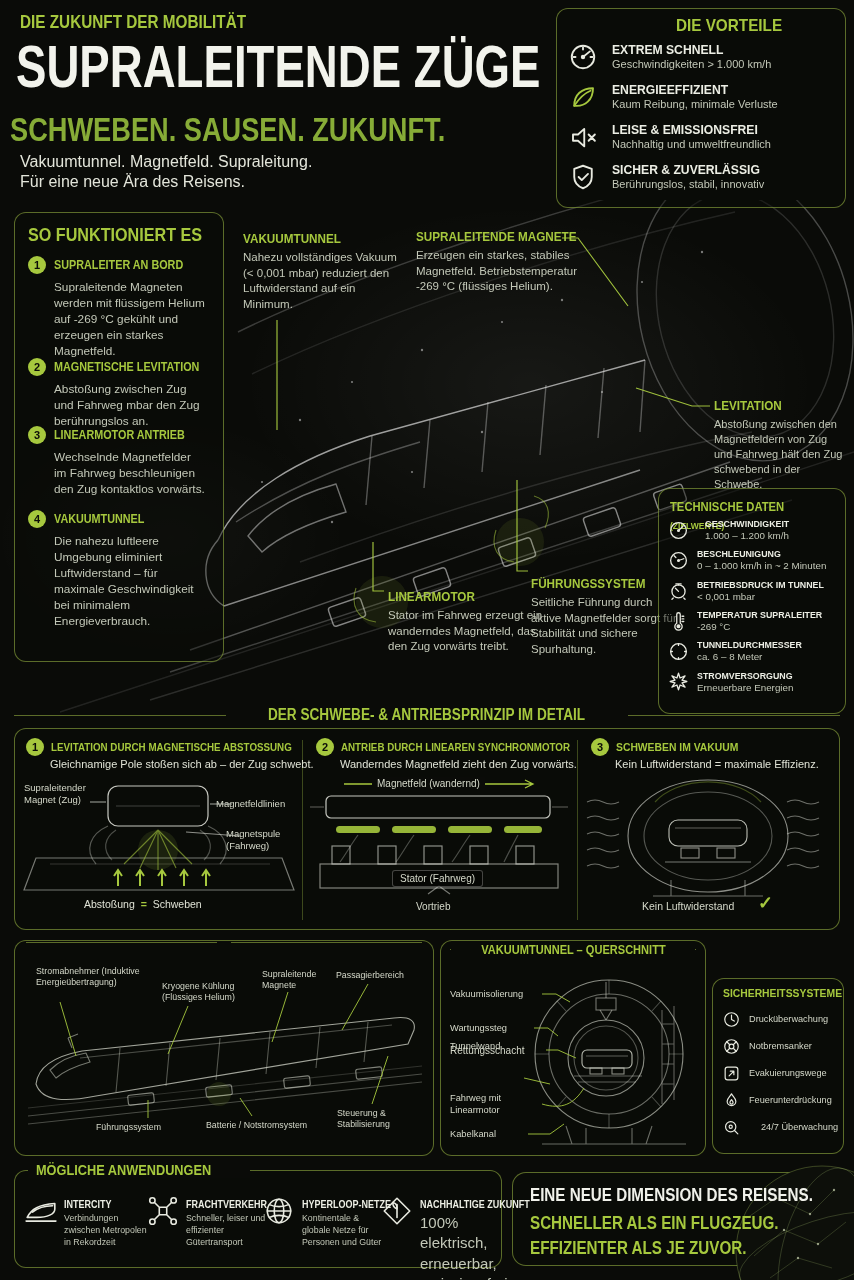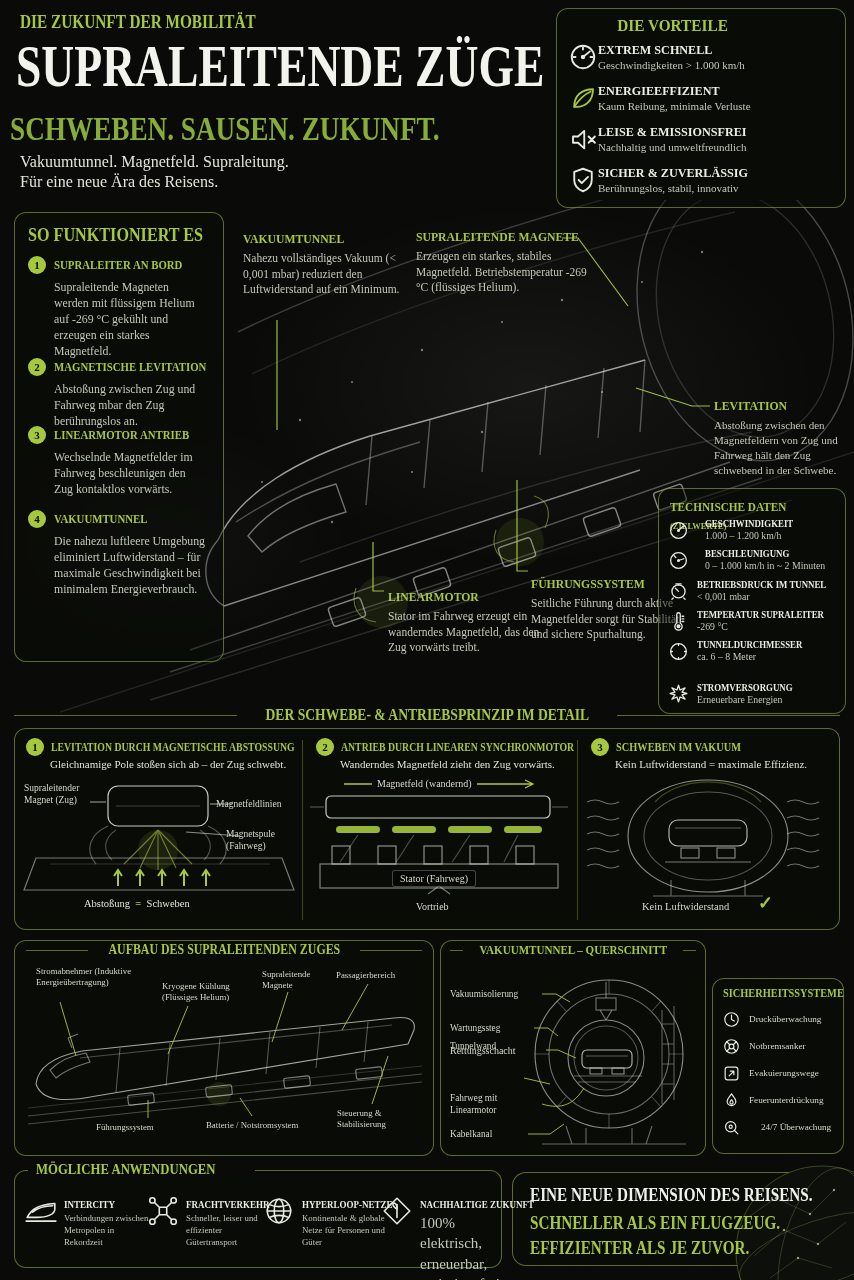--- a/index.html
+++ b/index.html
@@ -10,34 +10,34 @@
     --grey:#c3c8b8;
     --line:rgba(160,190,70,.55);
   }
   html,body{margin:0;padding:0;background:#000;}
   #stage{
     position:relative;width:854px;height:1280px;overflow:hidden;
     background:
       radial-gradient(ellipse 480px 300px at 62% 30%, rgba(255,255,255,.055), transparent 60%),
       radial-gradient(ellipse 300px 200px at 20% 42%, rgba(255,255,255,.03), transparent 60%),
       #0a0b08;
-    font-family:Liberation Serif, serif;
+    font-family:Liberation Sans, sans-serif;
     color:var(--white);
   }
   .t{position:absolute;}
   .cx{display:inline-block;transform-origin:0 50%;white-space:nowrap;}
   .s90{transform:scaleX(.90);} .s85{transform:scaleX(.85);} .s80{transform:scaleX(.80);} .s76{transform:scaleX(.76);}
   .green{color:var(--accent);} .dgreen{color:var(--accent-dark);}
   .b{font-weight:700;}
   .box{position:absolute;border:1px solid var(--line);border-radius:12px;background:rgba(9,11,6,.45);box-sizing:border-box;}
   .desc{color:var(--grey);line-height:1.36;}
   .num{display:inline-flex;align-items:center;justify-content:center;width:18px;height:18px;border-radius:50%;
        background:var(--accent);color:#0c0d08;font-weight:700;font-size:11px;flex:none;}
   .hline{height:1px;background:var(--line);flex:1;}
-  .flexrow{display:flex;align-items:center;gap:0;}
+  .flexrow{display:flex;align-items:center;gap:14px;}
   svg{display:block;}
   .ico{stroke:#e8eae0;fill:none;stroke-width:1.5;stroke-linecap:round;stroke-linejoin:round;}
   .ico-g{stroke:var(--accent);fill:none;stroke-width:1.5;stroke-linecap:round;stroke-linejoin:round;}
   .lbl{color:#d5d9ca;line-height:1.3;}
 </style>
 </head>
 <body>
 
 <div id="stage">
 
@@ -109,21 +109,21 @@
     </g>
   </svg>
 
   <div class="t b green" style="left:20px;top:12px;font-size:18px;z-index:2"><span class="cx s85">DIE ZUKUNFT DER MOBILITÄT</span></div>
   <div class="t b" style="left:16px;top:32px;font-size:60px;color:#f2f3ec;z-index:2"><span class="cx s76">SUPRALEITENDE ZÜGE</span></div>
   <div class="t b dgreen" style="left:10px;top:110px;font-size:34px;z-index:2"><span class="cx s80">SCHWEBEN. SAUSEN. ZUKUNFT.</span></div>
   <div class="t" style="left:20px;top:153px;font-size:16px;color:#e3e5da;z-index:2">Vakuumtunnel. Magnetfeld. Supraleitung.</div>
   <div class="t" style="left:20px;top:173px;font-size:16px;color:#e3e5da;z-index:2">Für eine neue Ära des Reisens.</div>
 
   <div class="box" style="left:556px;top:8px;width:290px;height:200px;z-index:2"></div>
-  <div class="t b green" style="left:556px;top:16px;width:232px;text-align:center;font-size:17px;z-index:2"><span class="cx s90" style="transform-origin:50% 50%">DIE VORTEILE</span></div>
+  <div class="t b green" style="left:556px;top:16px;width:232px;text-align:right;font-size:17px;z-index:2"><span class="cx s90" style="transform-origin:50% 50%">DIE VORTEILE</span></div>
   <div class="t" style="left:568px;top:42px;z-index:2">
     <div class="flexrow" style="margin-bottom:10px;">
       <svg class="ico" width="30" height="30" viewBox="0 0 24 24">
           <circle cx="12" cy="12" r="9"></circle>
           <path d="M12,12 L17.5,7.5"></path>
           <circle cx="12" cy="12" r="1" fill="#e8eae0"></circle>
           <path d="M12,4.4 V6 M19.6,12 H18 M4.4,12 H6"></path>
         </svg>
       <div>
           <div class="b" style="font-size:13.5px"><span class="cx s90">EXTREM SCHNELL</span></div>
@@ -225,21 +225,21 @@
       <svg class="ico" width="21" height="21" viewBox="0 0 24 24">
           <circle cx="12" cy="12" r="9"></circle>
           <path d="M12,12 L17,7.5"></path>
           <circle cx="12" cy="12" r="1" fill="#e8eae0"></circle>
         </svg>
       <div>
           <div class="b" style="font-size:9.8px"><span class="cx s90">GESCHWINDIGKEIT</span></div>
       <div class="desc" style="font-size:9.8px">1.000 – 1.200 km/h</div>
         </div>
     </div>
-    <div class="flexrow" style="gap:16px;margin-bottom:6px">
+    <div class="flexrow" style="gap:8px;margin-bottom:6px">
       <svg class="ico" width="21" height="21" viewBox="0 0 24 24">
           <circle cx="12" cy="12" r="9"></circle>
           <path d="M12,12 L18,10"></path>
           <path d="M7,6.5 L9,8.5"></path>
           <circle cx="12" cy="12" r="1" fill="#e8eae0"></circle>
         </svg>
       <div>
           <div class="b" style="font-size:9.8px"><span class="cx s90">BESCHLEUNIGUNG</span></div>
       <div class="desc" style="font-size:9.8px">0 – 1.000 km/h in ~ 2 Minuten</div>
         </div>
@@ -260,21 +260,21 @@
       <svg class="ico" width="21" height="21" viewBox="0 0 24 24">
           <path d="M10,4 a2,2 0 0 1 4,0 V14 a4.2,4.2 0 1 1 -4,0 Z"></path>
           <path d="M16,6 H18 M16,9 H18 M16,12 H18"></path>
           <circle cx="12" cy="17.5" r="1.6" fill="#e8eae0"></circle>
         </svg>
       <div>
           <div class="b" style="font-size:9.8px"><span class="cx s90">TEMPERATUR SUPRALEITER</span></div>
       <div class="desc" style="font-size:9.8px">-269 °C</div>
         </div>
     </div>
-    <div class="flexrow" style="gap:8px;margin-bottom:18px">
+    <div class="flexrow" style="gap:8px;margin-bottom:6px">
       <svg class="ico" width="21" height="21" viewBox="0 0 24 24">
           <circle cx="12" cy="12" r="9"></circle>
           <path d="M12,3 V5 M12,19 V21 M3,12 H5 M19,12 H21"></path>
         </svg>
       <div>
           <div class="b" style="font-size:9.8px"><span class="cx s90">TUNNELDURCHMESSER</span></div>
       <div class="desc" style="font-size:9.8px">ca. 6 – 8 Meter</div>
         </div>
     </div>
     <div class="flexrow" style="gap:8px">
@@ -393,21 +393,20 @@
       <path d="M88,106 V122 M162,106 V122 M70,122 H180" opacity=".45"></path>
     </g>
     <path d="M72,28 A62,42 0 0 1 178,28" stroke="#a6c83e" fill="none" stroke-width="1.2" opacity=".35"></path>
   </svg>
   <div class="t lbl" style="left:642px;top:900px;font-size:10.5px;z-index:3">Kein Luftwiderstand</div>
   <div class="t b green" style="left:758px;top:892px;font-size:18px;z-index:3">✓</div>
 
   <div class="box" style="left:14px;top:940px;width:420px;height:216px;z-index:1"></div>
   <div class="t flexrow" style="left:26px;top:942px;width:396px;z-index:3">
     <div class="hline"></div>
-    <span class="b green" style="font-size:14px"><span class="cx s85" style="transform-origin:50% 50%">AUFBAU DES SUPRALEITENDEN ZUGES</span></span>
     <div class="hline"></div>
   </div>
   <svg class="t" style="left:20px;top:958px;z-index:2" width="408" height="192" viewBox="0 0 408 192">
     <g stroke="#e2e5d8" fill="none" stroke-width="1.1">
       <path d="M8,158 L402,116 M8,166 L402,124" opacity=".3"></path>
       <path d="M8,150 L402,108" opacity=".18"></path>
       <path d="M16,126 C18,108 36,98 62,93 L374,60 C390,58 396,63 394,72 L388,86 L76,138 C46,144 22,144 16,126 Z" opacity=".7"></path>
       <path d="M30,112 C40,102 54,97 66,95 L70,104 C56,108 44,113 36,120 Z" opacity=".5"></path>
       <path d="M100,90 L96,134 M150,85 L146,128 M200,80 L196,122 M250,74 L246,116 M300,69 L296,110 M348,64 L344,104" opacity=".35"></path>
       <path d="M60,100 L372,67" opacity=".3"></path>

